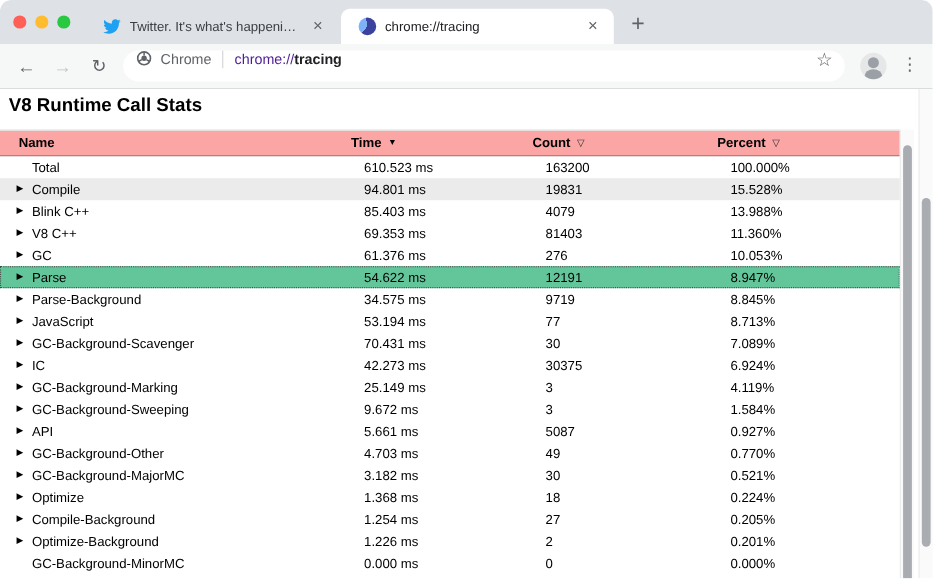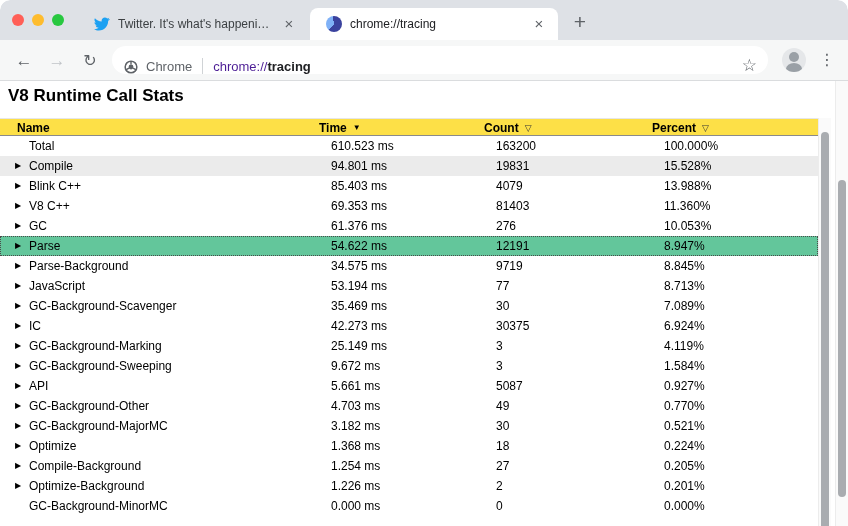--- a/index.html
+++ b/index.html
@@ -23,39 +23,39 @@
     background:conic-gradient(from 220deg,#7fb1f7 0deg 130deg,#3a429e 130deg 360deg);}
   .newtab-btn{position:absolute;left:566px;top:9px;width:28px;height:28px;line-height:26px;text-align:center;
     font-size:21px;color:#5f6368;border-radius:50%;}
   
   .toolbar{position:absolute;top:40px;left:0;right:0;height:40px;background:#f6f7f7;border-bottom:1px solid #dadcde;}
   .navbtn{position:absolute;top:8px;width:26px;height:26px;line-height:25px;text-align:center;font-size:17px;color:#5f6368;}
   .nav-back{left:11px;}
   .nav-forward{left:44px;color:#c0c4c8;}
   .nav-reload{left:77px;font-size:16px;}
   .omnibox{position:absolute;left:112px;top:6px;width:656px;height:28px;background:#fff;border-radius:14px;
-    display:flex;align-items:flex-end;font-size:13px;}
+    display:flex;align-items:flex-start;font-size:13px;}
   .omnibox .badge{flex:none;margin-left:12px;width:14px;height:14px;}
   .site-name{margin-left:8px;color:#5f6368;}
   .url-divider{width:1px;height:16px;background:#d0d3d6;margin:0 10px;}
   .url-scheme{color:#4c1d95;}
   .url-host{color:#202124;font-weight:bold;}
   .omni-spacer{flex:1;}
   .star{flex:none;margin-right:11px;font-size:17px;color:#5f6368;line-height:1;}
   .avatar{position:absolute;left:782px;top:8px;width:24px;height:24px;border-radius:50%;background:#e5e7e9;overflow:hidden;}
   .avatar .head{position:absolute;left:7px;top:4px;width:10px;height:10px;border-radius:50%;background:#9aa0a6;}
   .avatar .torso{position:absolute;left:4px;top:15px;width:16px;height:12px;border-radius:50% 50% 0 0;background:#9aa0a6;}
   .menu-dots{position:absolute;left:819px;top:7px;width:16px;height:26px;line-height:26px;text-align:center;
     font-size:16px;color:#5f6368;}
   
   .page{position:absolute;top:81px;left:0;right:0;bottom:0;background:#fff;}
   .page-title{position:absolute;left:8px;top:5px;margin:0;font-size:17px;font-weight:bold;color:#000;}
   .stats-table{position:absolute;left:0;top:37px;width:818px;font-size:12px;color:#000;}
   .thead,.trow{display:grid;grid-template-columns:319px 165px 168px 1fr;}
-  .thead{height:18px;box-sizing:border-box;background:#fde047;border-top:1px solid #e6e6e6;border-bottom:1px solid #8a8a8a;
+  .thead{height:24px;box-sizing:border-box;background:#fca5a5;border-top:1px solid #e6e6e6;border-bottom:1px solid #8a8a8a;
     font-weight:bold;line-height:18px;}
   .hcell{display:flex;align-items:center;}
   .hcell:first-child{padding-left:17px;}
   .sort-arrow{margin-left:6px;font-size:9px;color:#333;line-height:1;}
   .sort-arrow.filled{color:#000;font-size:8px;}
   .trow{height:20px;line-height:20px;padding-left:12px;}
   .cell{white-space:nowrap;overflow:hidden;}
   .cname{display:flex;align-items:center;padding-left:3px;}
   .twisty{flex:none;width:14px;font-size:8px;color:#000;}
   .twisty.hidden{visibility:hidden;}
@@ -214,21 +214,21 @@
     </div>
     <div class="cell ctime">53.194 ms</div>
     <div class="cell ccount">77</div>
     <div class="cell cpercent">8.713%</div>
   </div>
           <div class="trow state-normal">
     <div class="cell cname">
       <span class="twisty">▶</span>
       <span class="nm">GC-Background-Scavenger</span>
     </div>
-    <div class="cell ctime">35.469 ms</div>
+    <div class="cell ctime">70.431 ms</div>
     <div class="cell ccount">30</div>
     <div class="cell cpercent">7.089%</div>
   </div>
           <div class="trow state-normal">
     <div class="cell cname">
       <span class="twisty">▶</span>
       <span class="nm">IC</span>
     </div>
     <div class="cell ctime">42.273 ms</div>
     <div class="cell ccount">30375</div>

